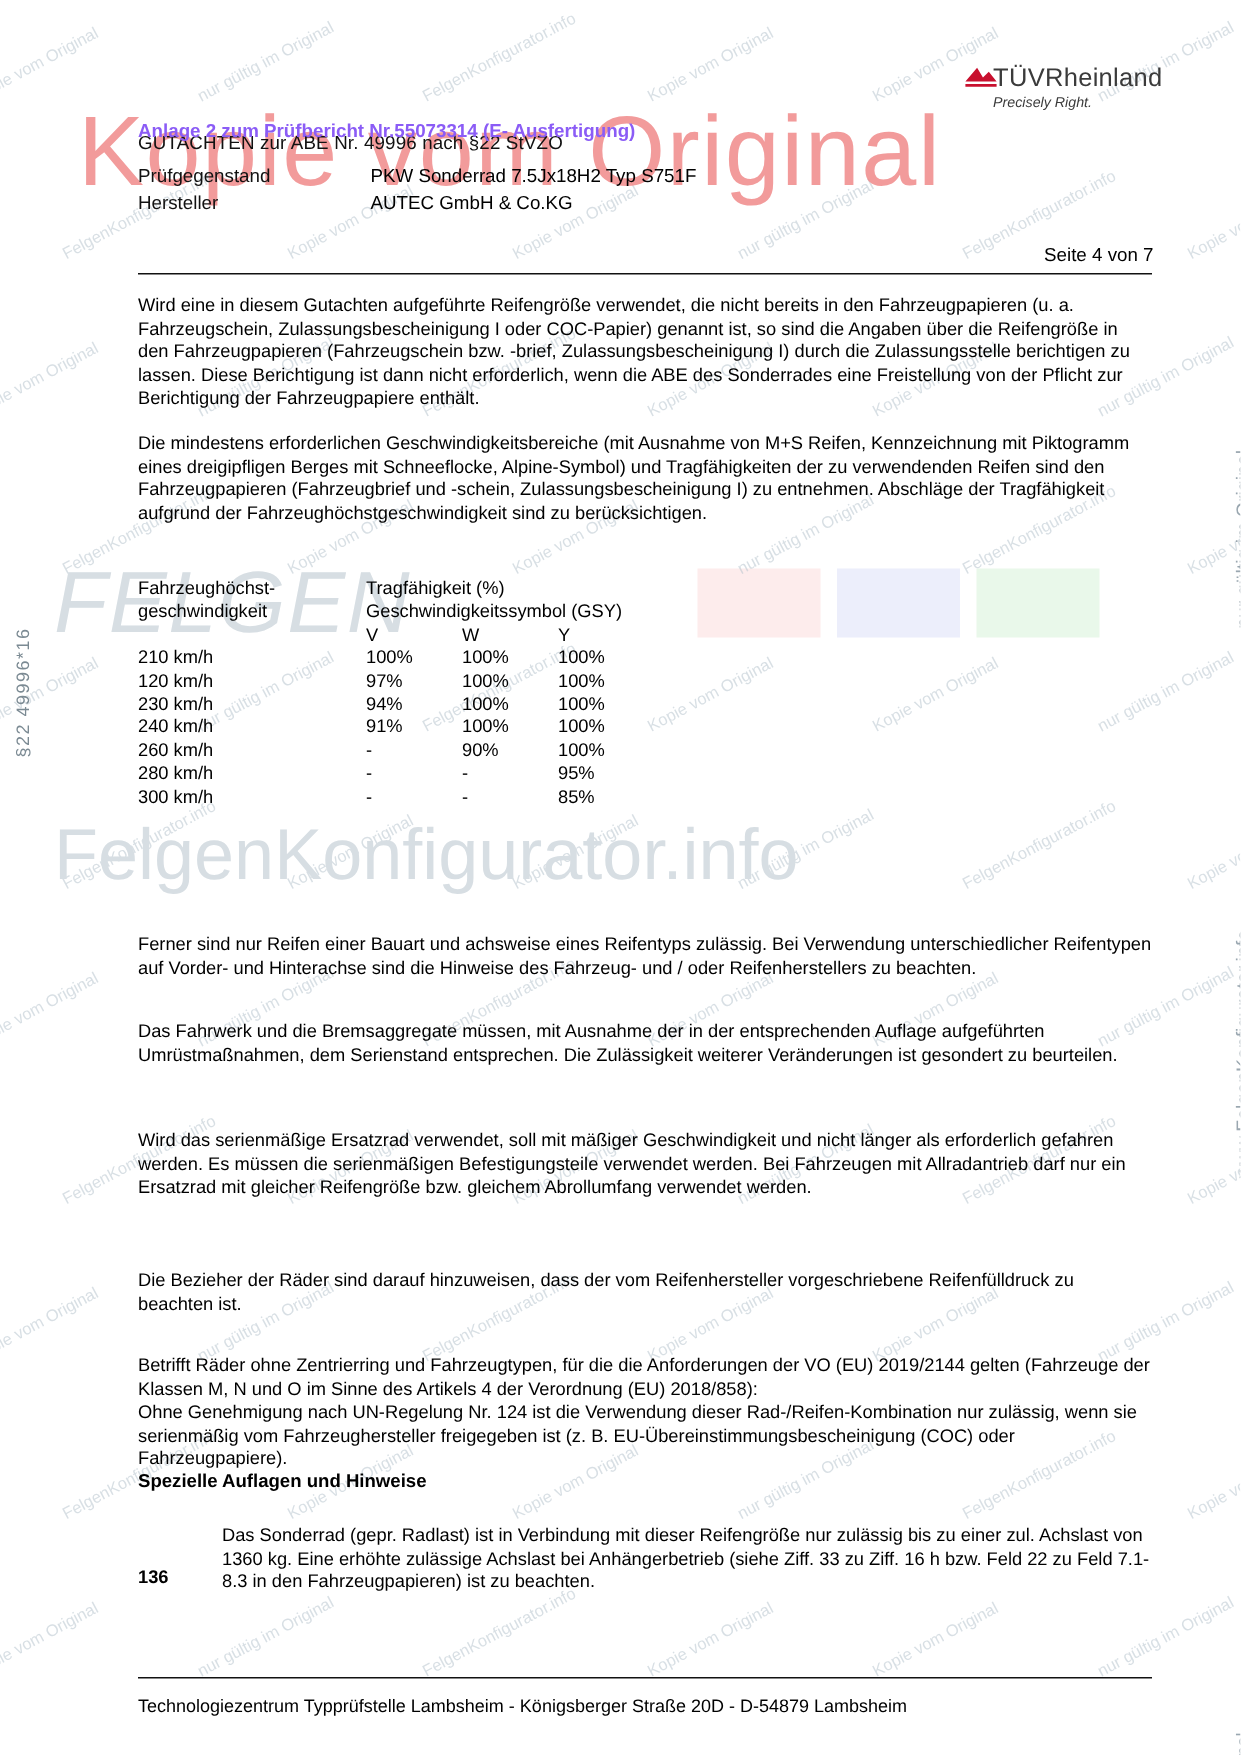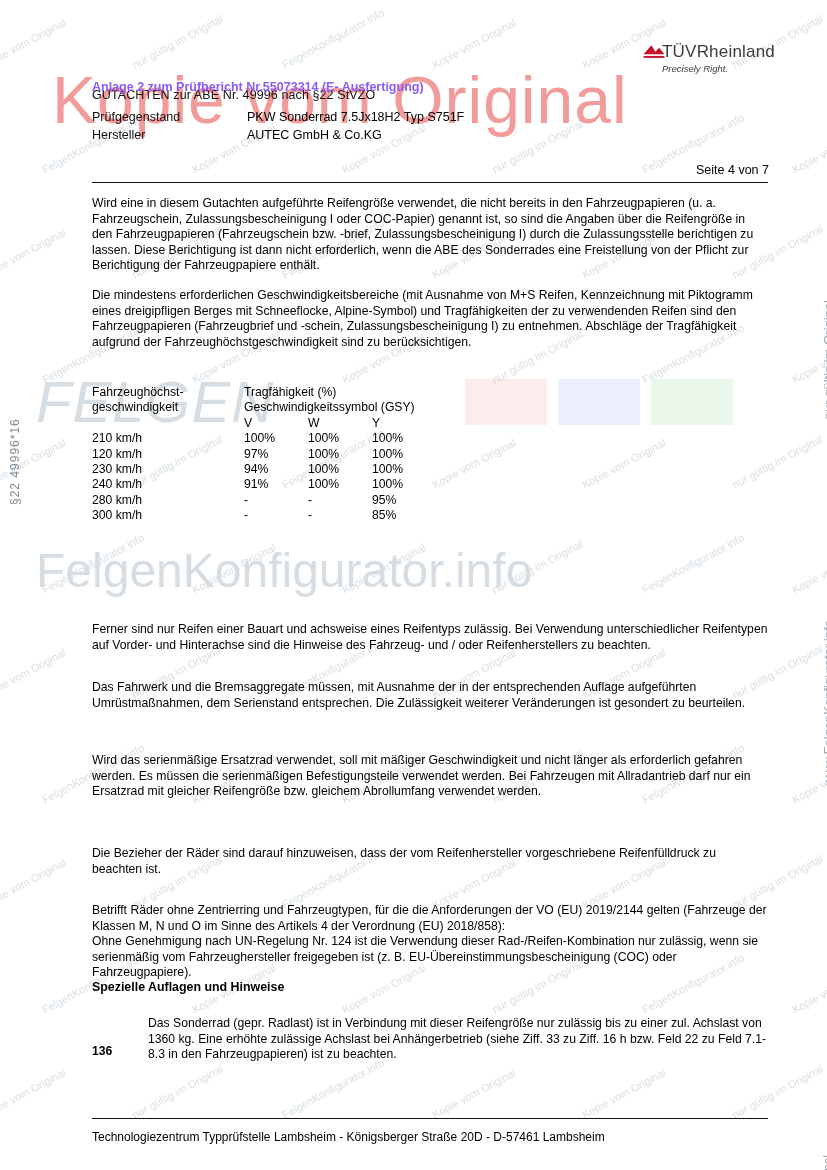--- a/index.html
+++ b/index.html
@@ -374,20 +374,26 @@
               <td class="c-w">100%</td>
               <td class="c-y">100%</td>
             </tr>
             <tr>
               <td class="c-speed">240 km/h</td>
               <td class="c-v">91%</td>
               <td class="c-w">100%</td>
               <td class="c-y">100%</td>
             </tr>
             <tr>
+              <td class="c-speed">260 km/h</td>
+              <td class="c-v">-</td>
+              <td class="c-w">90%</td>
+              <td class="c-y">100%</td>
+            </tr>
+            <tr>
               <td class="c-speed">280 km/h</td>
               <td class="c-v">-</td>
               <td class="c-w">-</td>
               <td class="c-y">95%</td>
             </tr>
             <tr>
               <td class="c-speed">300 km/h</td>
               <td class="c-v">-</td>
               <td class="c-w">-</td>
               <td class="c-y">85%</td>
@@ -401,15 +407,15 @@
     <div class="para" style="top:753px;">Wird das serienmäßige Ersatzrad verwendet, soll mit mäßiger Geschwindigkeit und nicht länger als erforderlich gefahren werden. Es müssen die serienmäßigen Befestigungsteile verwendet werden. Bei Fahrzeugen mit Allradantrieb darf nur ein Ersatzrad mit gleicher Reifengröße bzw. gleichem Abrollumfang verwendet werden.</div>
     <div class="para" style="top:846px;">Die Bezieher der Räder sind darauf hinzuweisen, dass der vom Reifenhersteller vorgeschriebene Reifenfülldruck zu beachten ist.</div>
     <div class="para" style="top:903px;white-space:pre-line;">Betrifft Räder ohne Zentrierring und Fahrzeugtypen, für die die Anforderungen der VO (EU) 2019/2144 gelten (Fahrzeuge der Klassen M, N und O im Sinne des Artikels 4 der Verordnung (EU) 2018/858):
 Ohne Genehmigung nach UN-Regelung Nr. 124 ist die Verwendung dieser Rad-/Reifen-Kombination nur zulässig, wenn sie serienmäßig vom Fahrzeughersteller freigegeben ist (z. B. EU-Übereinstimmungsbescheinigung (COC) oder Fahrzeugpapiere).</div>
 
     <div class="sec-title" style="top:980px;">Spezielle Auflagen und Hinweise</div>
     <div class="ziff" style="top:1016px;margin-top:28px;">136</div>
     <div class="para" style="top:1016px;left:148px;width:620px;">Das Sonderrad (gepr. Radlast) ist in Verbindung mit dieser Reifengröße nur zulässig bis zu einer zul. Achslast von 1360 kg. Eine erhöhte zulässige Achslast bei Anhängerbetrieb (siehe Ziff. 33 zu Ziff. 16 h bzw. Feld 22 zu Feld 7.1-8.3 in den Fahrzeugpapieren) ist zu beachten.</div>
 
     <div class="rule rule-bottom"></div>
-    <div class="footer">Technologiezentrum Typprüfstelle Lambsheim - Königsberger Straße 20D - D-57461 Lambsheim</div>
+    <div class="footer">Technologiezentrum Typprüfstelle Lambsheim - Königsberger Straße 20D - D-54879 Lambsheim</div>
   </div>
 </div>
 
 </body></html>

